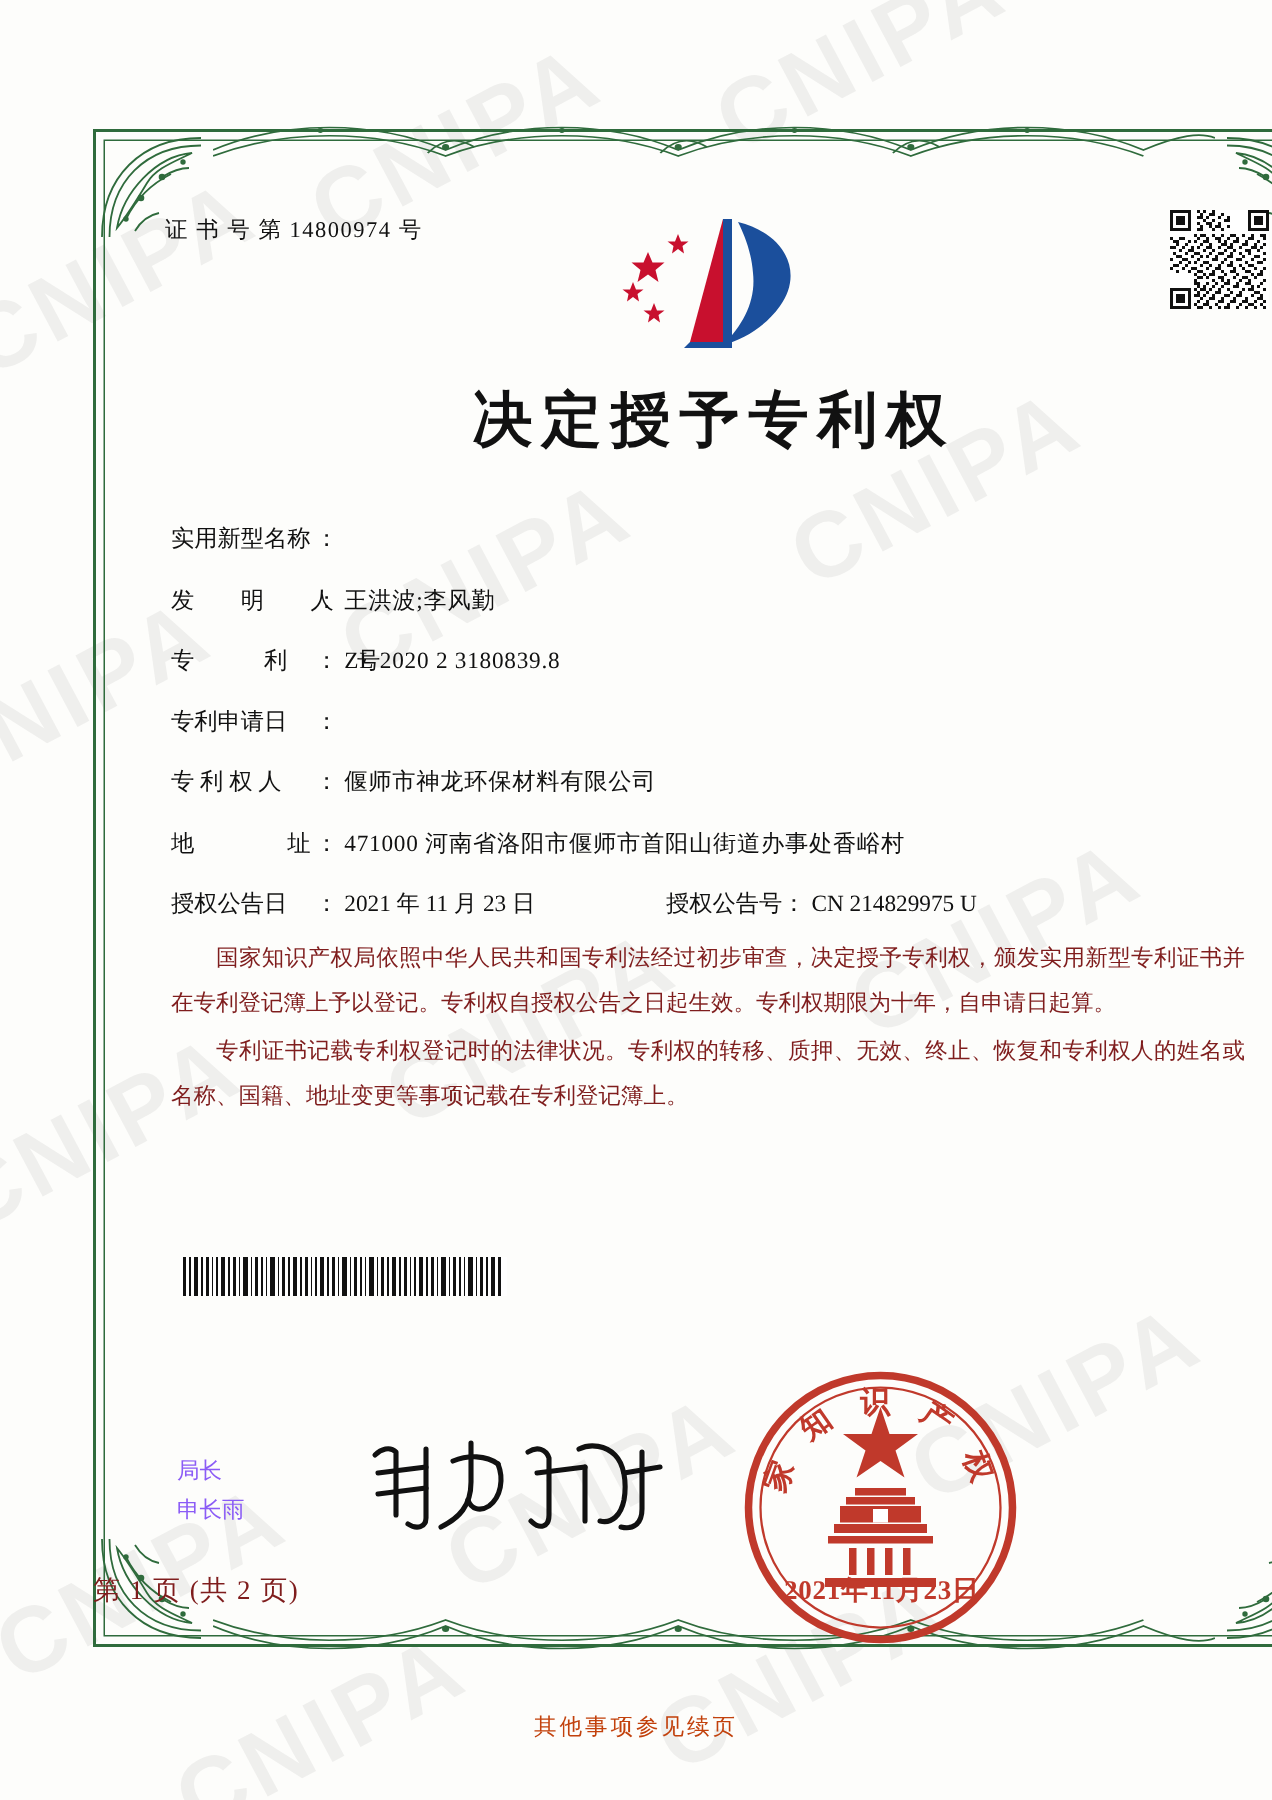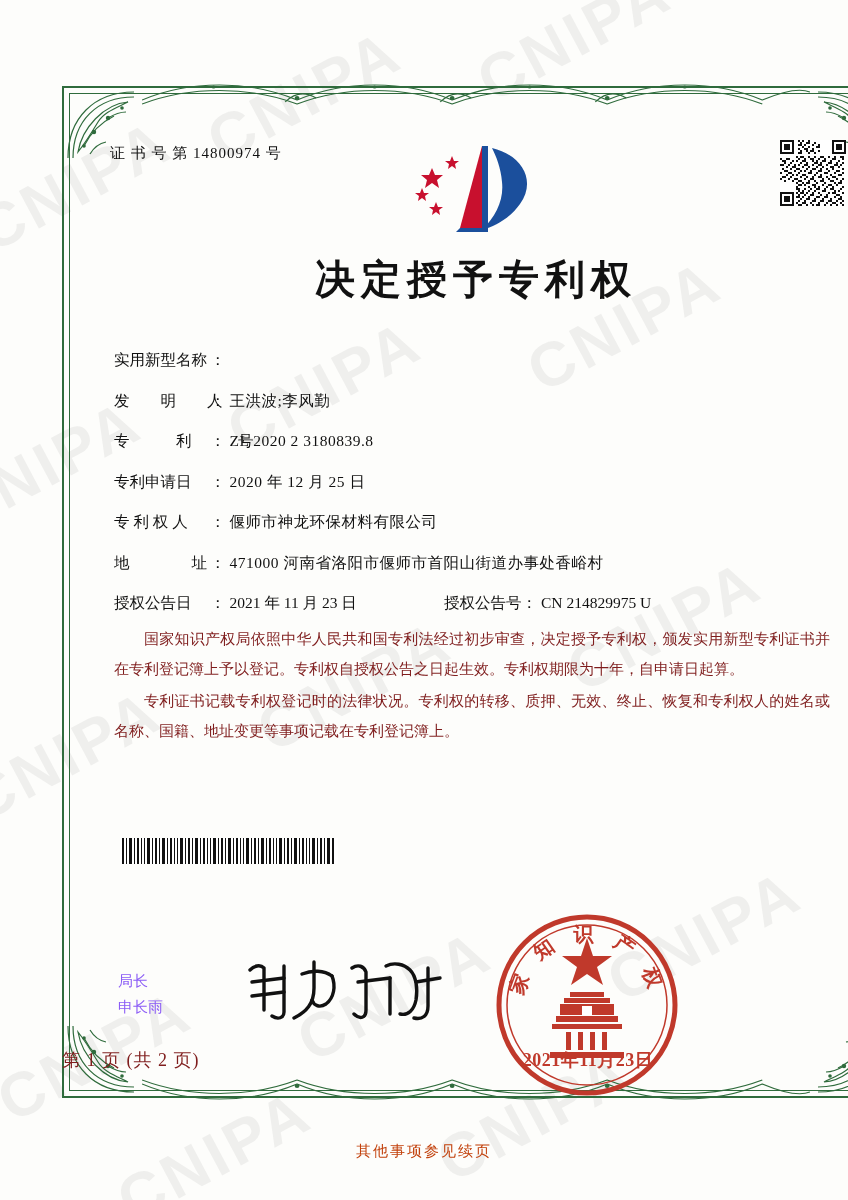--- a/index.html
+++ b/index.html
@@ -571,21 +571,20 @@
         <span class="f-value">王洪波;李风勤</span>
       </div>
       <div class="field-row">
         <span class="f-label">专　　　利　　　号</span>
         <span class="f-colon">：</span>
         <span class="f-value">ZL 2020 2 3180839.8</span>
       </div>
       <div class="field-row">
         <span class="f-label">专利申请日</span>
         <span class="f-colon">：</span>
-        <span class="f-value">2020 年 12 月 25 日</span>
       </div>
       <div class="field-row">
         <span class="f-label">专 利 权 人</span>
         <span class="f-colon">：</span>
         <span class="f-value">偃师市神龙环保材料有限公司</span>
       </div>
       <div class="field-row">
         <span class="f-label">地　　　　址</span>
         <span class="f-colon">：</span>
         <span class="f-value">471000 河南省洛阳市偃师市首阳山街道办事处香峪村</span>

